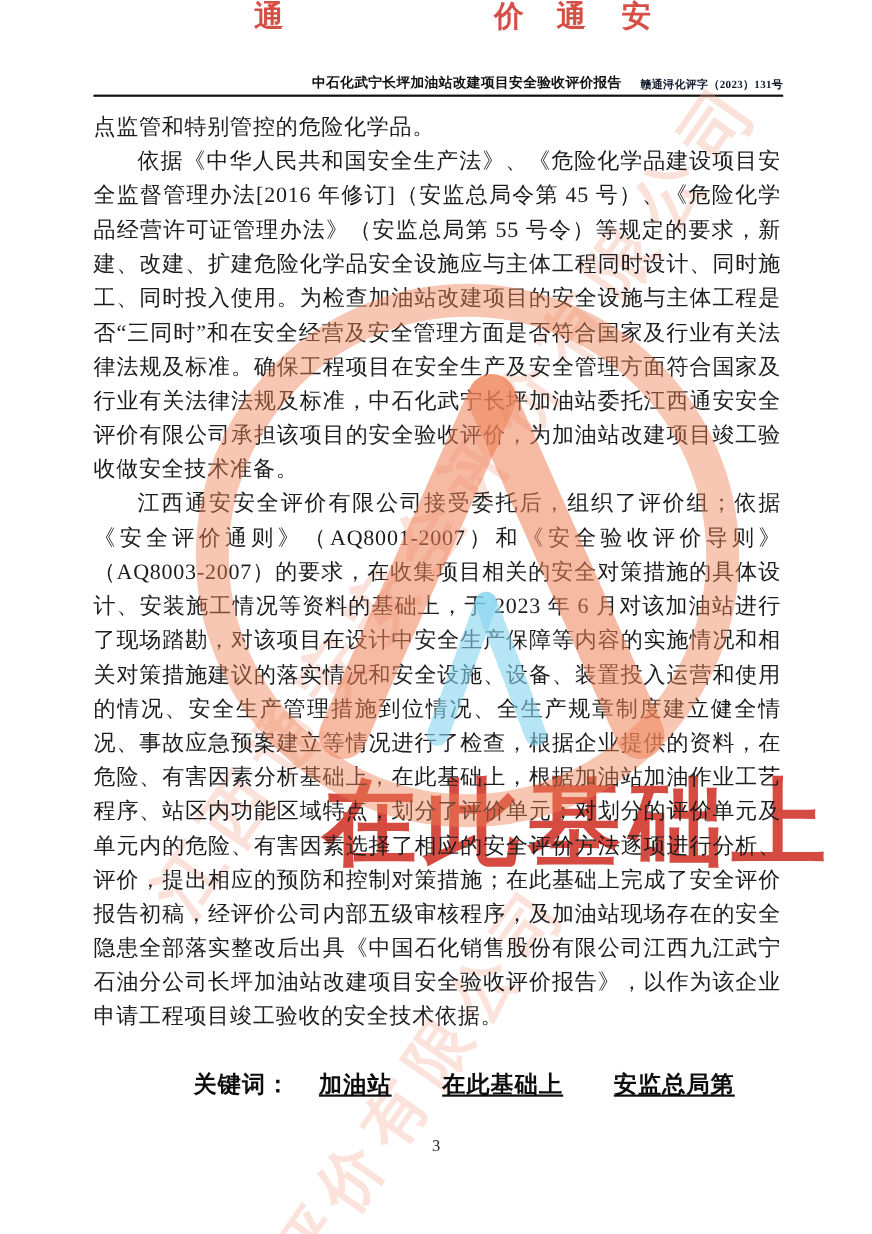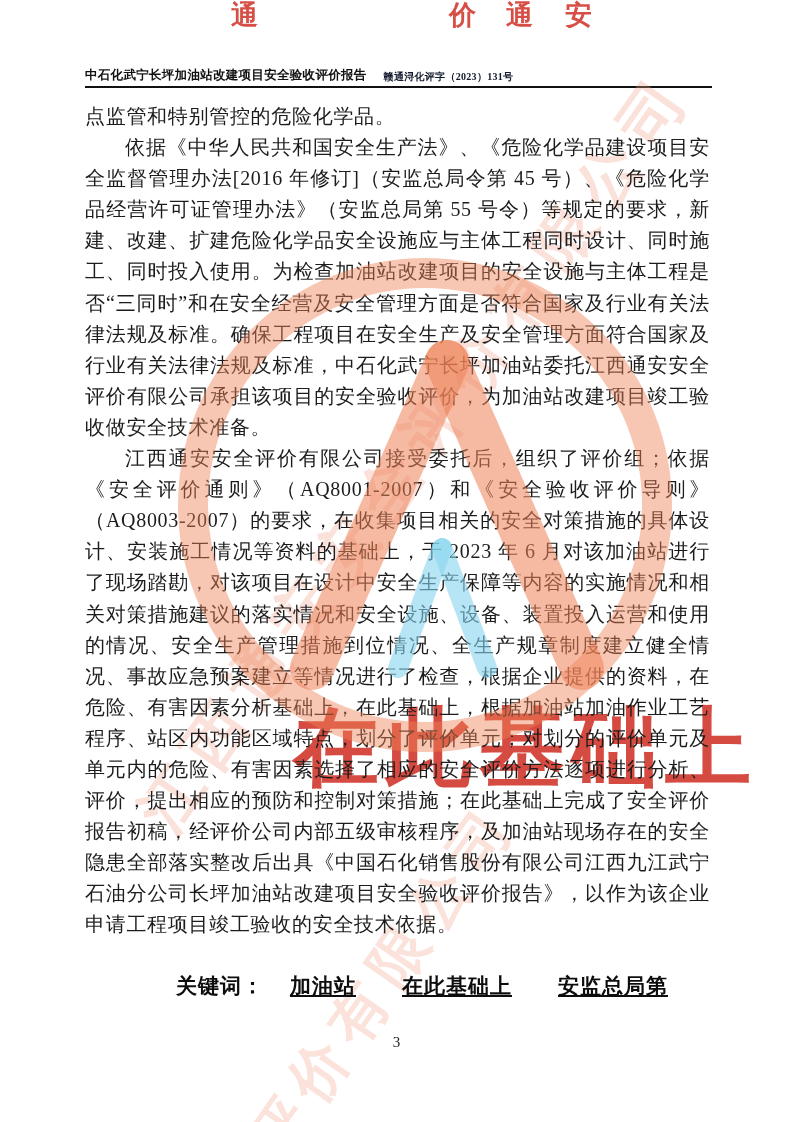--- a/index.html
+++ b/index.html
@@ -8,21 +8,21 @@
     width:793px;height:1122px;
     background:#ffffff;
     margin:0 auto;
     overflow:hidden;
     font-family:"Liberation Serif","DejaVu Serif",serif;
     color:#1c1c1c;
   }
   
   .header{
     position:absolute;left:85px;top:60px;width:627px;height:24px;
-    display:flex;justify-content:flex-start;align-items:flex-end;
+    display:flex;justify-content:flex-end;align-items:flex-end;
   }
   .header-left{
     font-family:"Liberation Sans","DejaVu Sans",sans-serif;
     font-size:12.5px;font-weight:bold;color:#111;letter-spacing:.3px;
   }
   .header-right{
     font-size:10px;font-weight:bold;color:#0f172a;letter-spacing:.3px;margin-left:17px;
   }
   .header-rule{
     position:absolute;left:85px;top:86px;width:627px;height:2px;background:#111;

